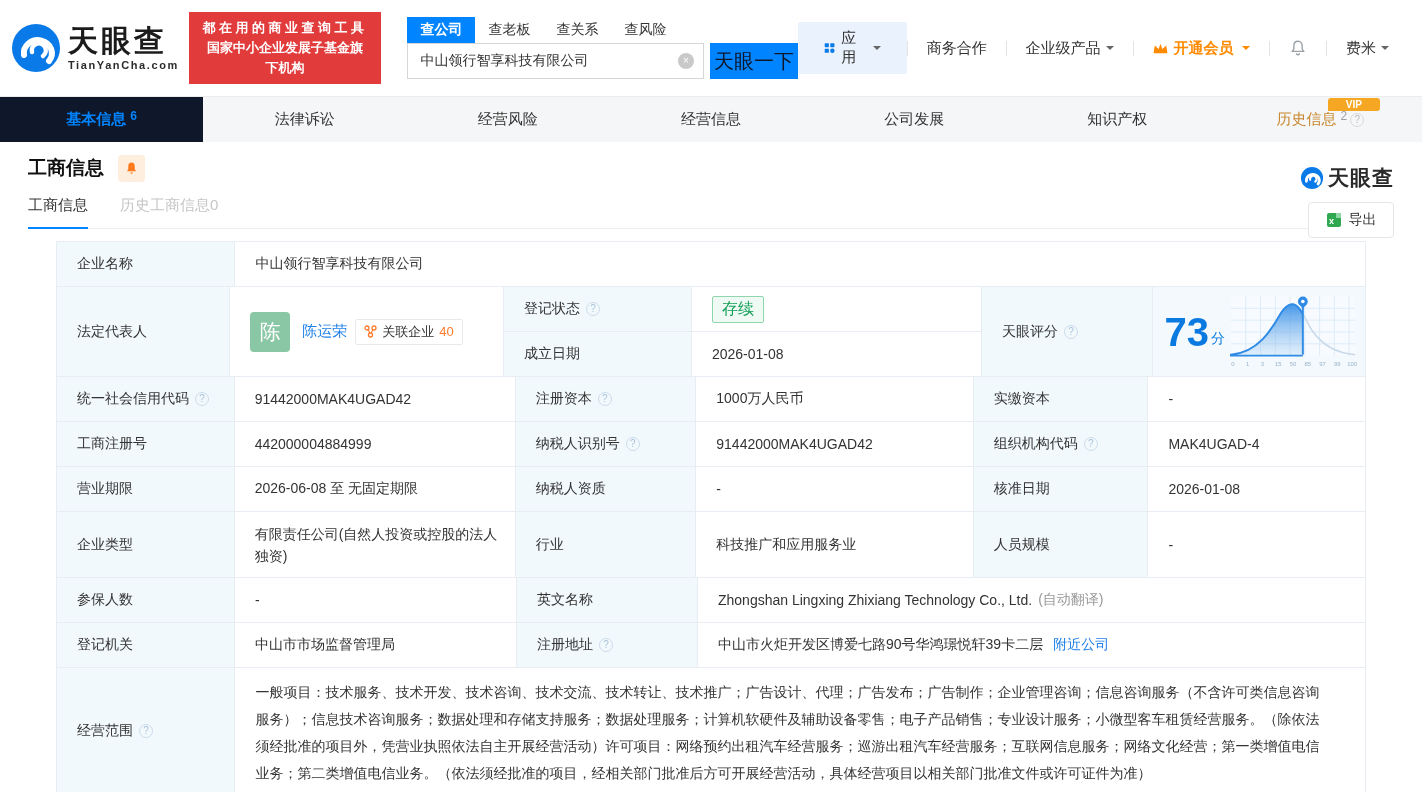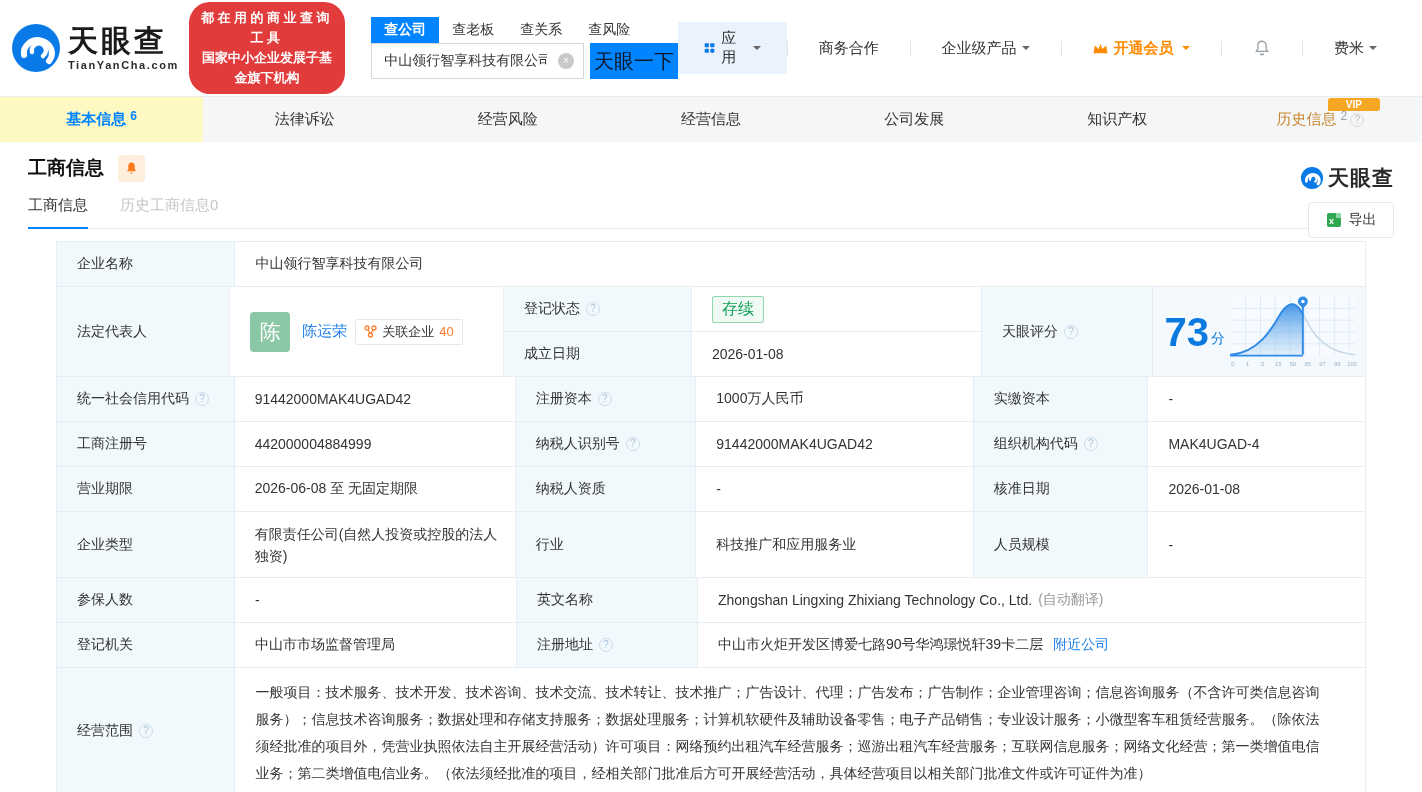--- a/index.html
+++ b/index.html
@@ -5,47 +5,47 @@
   * { margin:0; padding:0; box-sizing:border-box; }
   html,body { width:1422px; height:792px; overflow:hidden; background:#fff;
     font-family:"Liberation Sans","DejaVu Sans",sans-serif; color:#333; }
 
   
   .hdr { height:96px; display:flex; align-items:center; padding-left:10px; background:#fff; }
   .logo { display:flex; align-items:center; gap:6px; }
   .logo-txt .cn { font-size:30px; font-weight:bold; color:#1b1b1b; letter-spacing:3px; line-height:32px;}
   .logo-txt .en { font-size:11px; font-weight:bold; color:#2b2b2b; letter-spacing:1.6px; margin-top:2px;}
   .slogan { margin-left:10px; background:#e23b3b; color:#fff; font-weight:bold;
-    padding:6px 12px; font-size:13px; line-height:20px; text-align:center;border-radius:21px; }
+    padding:6px 12px; font-size:13px; line-height:20px; text-align:center; }
   .slogan .l1 { letter-spacing:3.5px; }
   .search { margin-left:26px; width:452px; }
   .stabs { display:flex; font-size:14px; }
   .stab { padding:4px 13px; cursor:pointer; color:#333; }
   .stab.on { background:#0084ff; color:#fff; font-weight:bold; }
   .sbox { display:flex; gap:6px; height:36px; }
   .sinput { flex:1; position:relative; }
   .sinput input { width:100%; height:36px; border:1px solid #d6d6d6; padding:0 36px 0 12px;
     font-size:14px; color:#333; outline:none; font-family:inherit;}
   .clear { position:absolute; right:10px; top:10px; width:16px; height:16px; border-radius:50%;
     background:#c9c9c9; color:#fff; font-size:10px; line-height:16px; text-align:center; cursor:pointer;}
   .sbtn { width:88px; background:#0084ff; color:#0f172a; border:none; font-size:20px; cursor:pointer; font-family:inherit;}
   .rnav { margin-left:auto; margin-right:14px; display:flex; align-items:center; font-size:15px; }
-  .rnav .itm { display:flex; align-items:center; padding:0 31px; cursor:pointer; white-space:nowrap;}
+  .rnav .itm { display:flex; align-items:center; padding:0 19px; cursor:pointer; white-space:nowrap;}
   .chip { background:#eaf3fd; border-radius:2px; padding:7px 26px; display:flex; align-items:center; gap:6px; cursor:pointer;}
   .caret { display:inline-block; width:0; height:0; border:4px solid transparent; border-top-color:#666;
     margin-left:5px; transform:translateY(2px);}
   .caret.or { border-top-color:#ff8a00; }
   .vipnav { color:#ff8a00; font-weight:bold; display:flex; align-items:center; gap:4px;}
   .vdiv { width:1px; height:15px; background:#e3e3e3; }
 
   
   .mtabs { height:46px; display:flex; background:#f5f6f7; border-top:1px solid #ececec; }
   .mtab { flex:1; display:flex; align-items:center; justify-content:center; font-size:15px;
     color:#333; cursor:pointer; position:relative; }
-  .mtab.on { background:#fef9c3; color:#0084ff; font-weight:bold; }
+  .mtab.on { background:#0f172a; color:#0084ff; font-weight:bold; }
   .mtab .cnt { font-size:12px; margin-left:4px; transform:translateY(-4px); }
   .mtab.hist { color:#c9872f; }
   .mtab.hist .cnt { color:#9aa0a6; font-weight:normal; }
   .vipbadge { position:absolute; top:1px; right:42px; background:#f5a623; color:#fff;
     font-size:10px; font-weight:bold; padding:1px 18px; border-radius:3px 3px 3px 0; }
   .qicon { display:inline-block; width:14px; height:14px; border:1px solid #ccdcec; color:#a9c3da;
     border-radius:50%; font-size:10px; line-height:12px; text-align:center; margin-left:6px; cursor:pointer; flex:none;}
   .qicon.gray { border-color:#d9d9d9; color:#bbb; margin-left:3px;}
 
   

